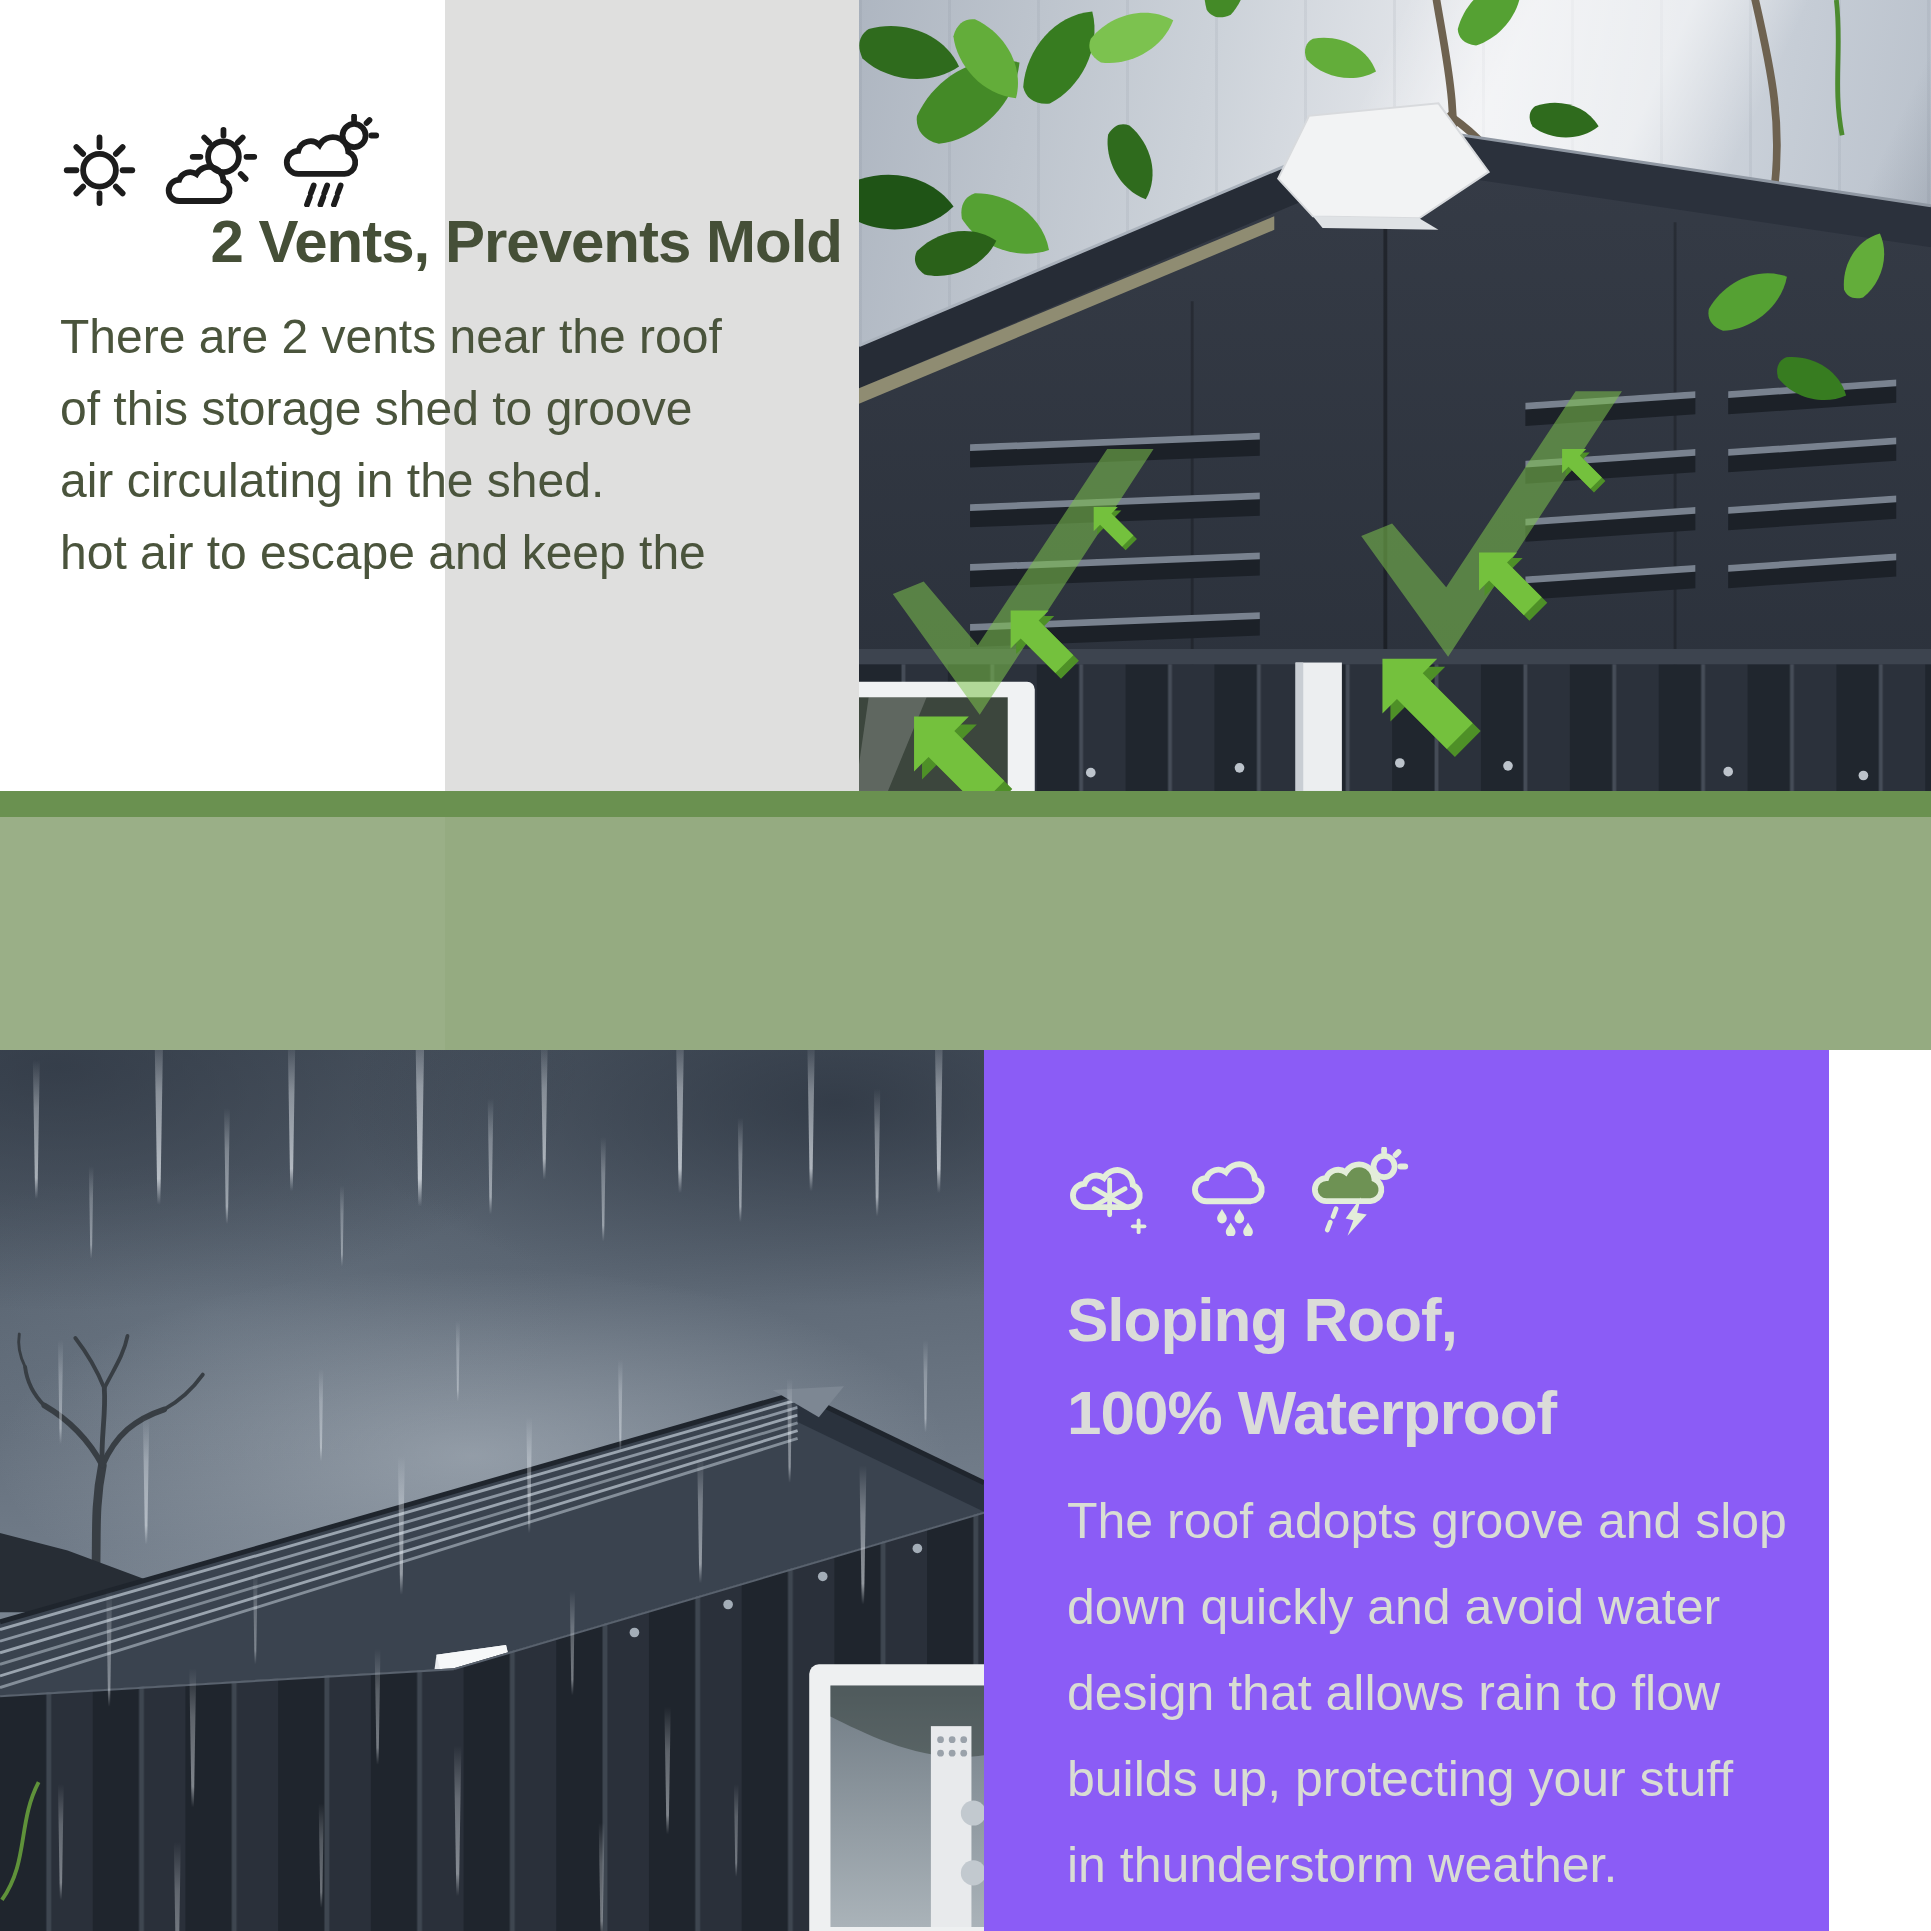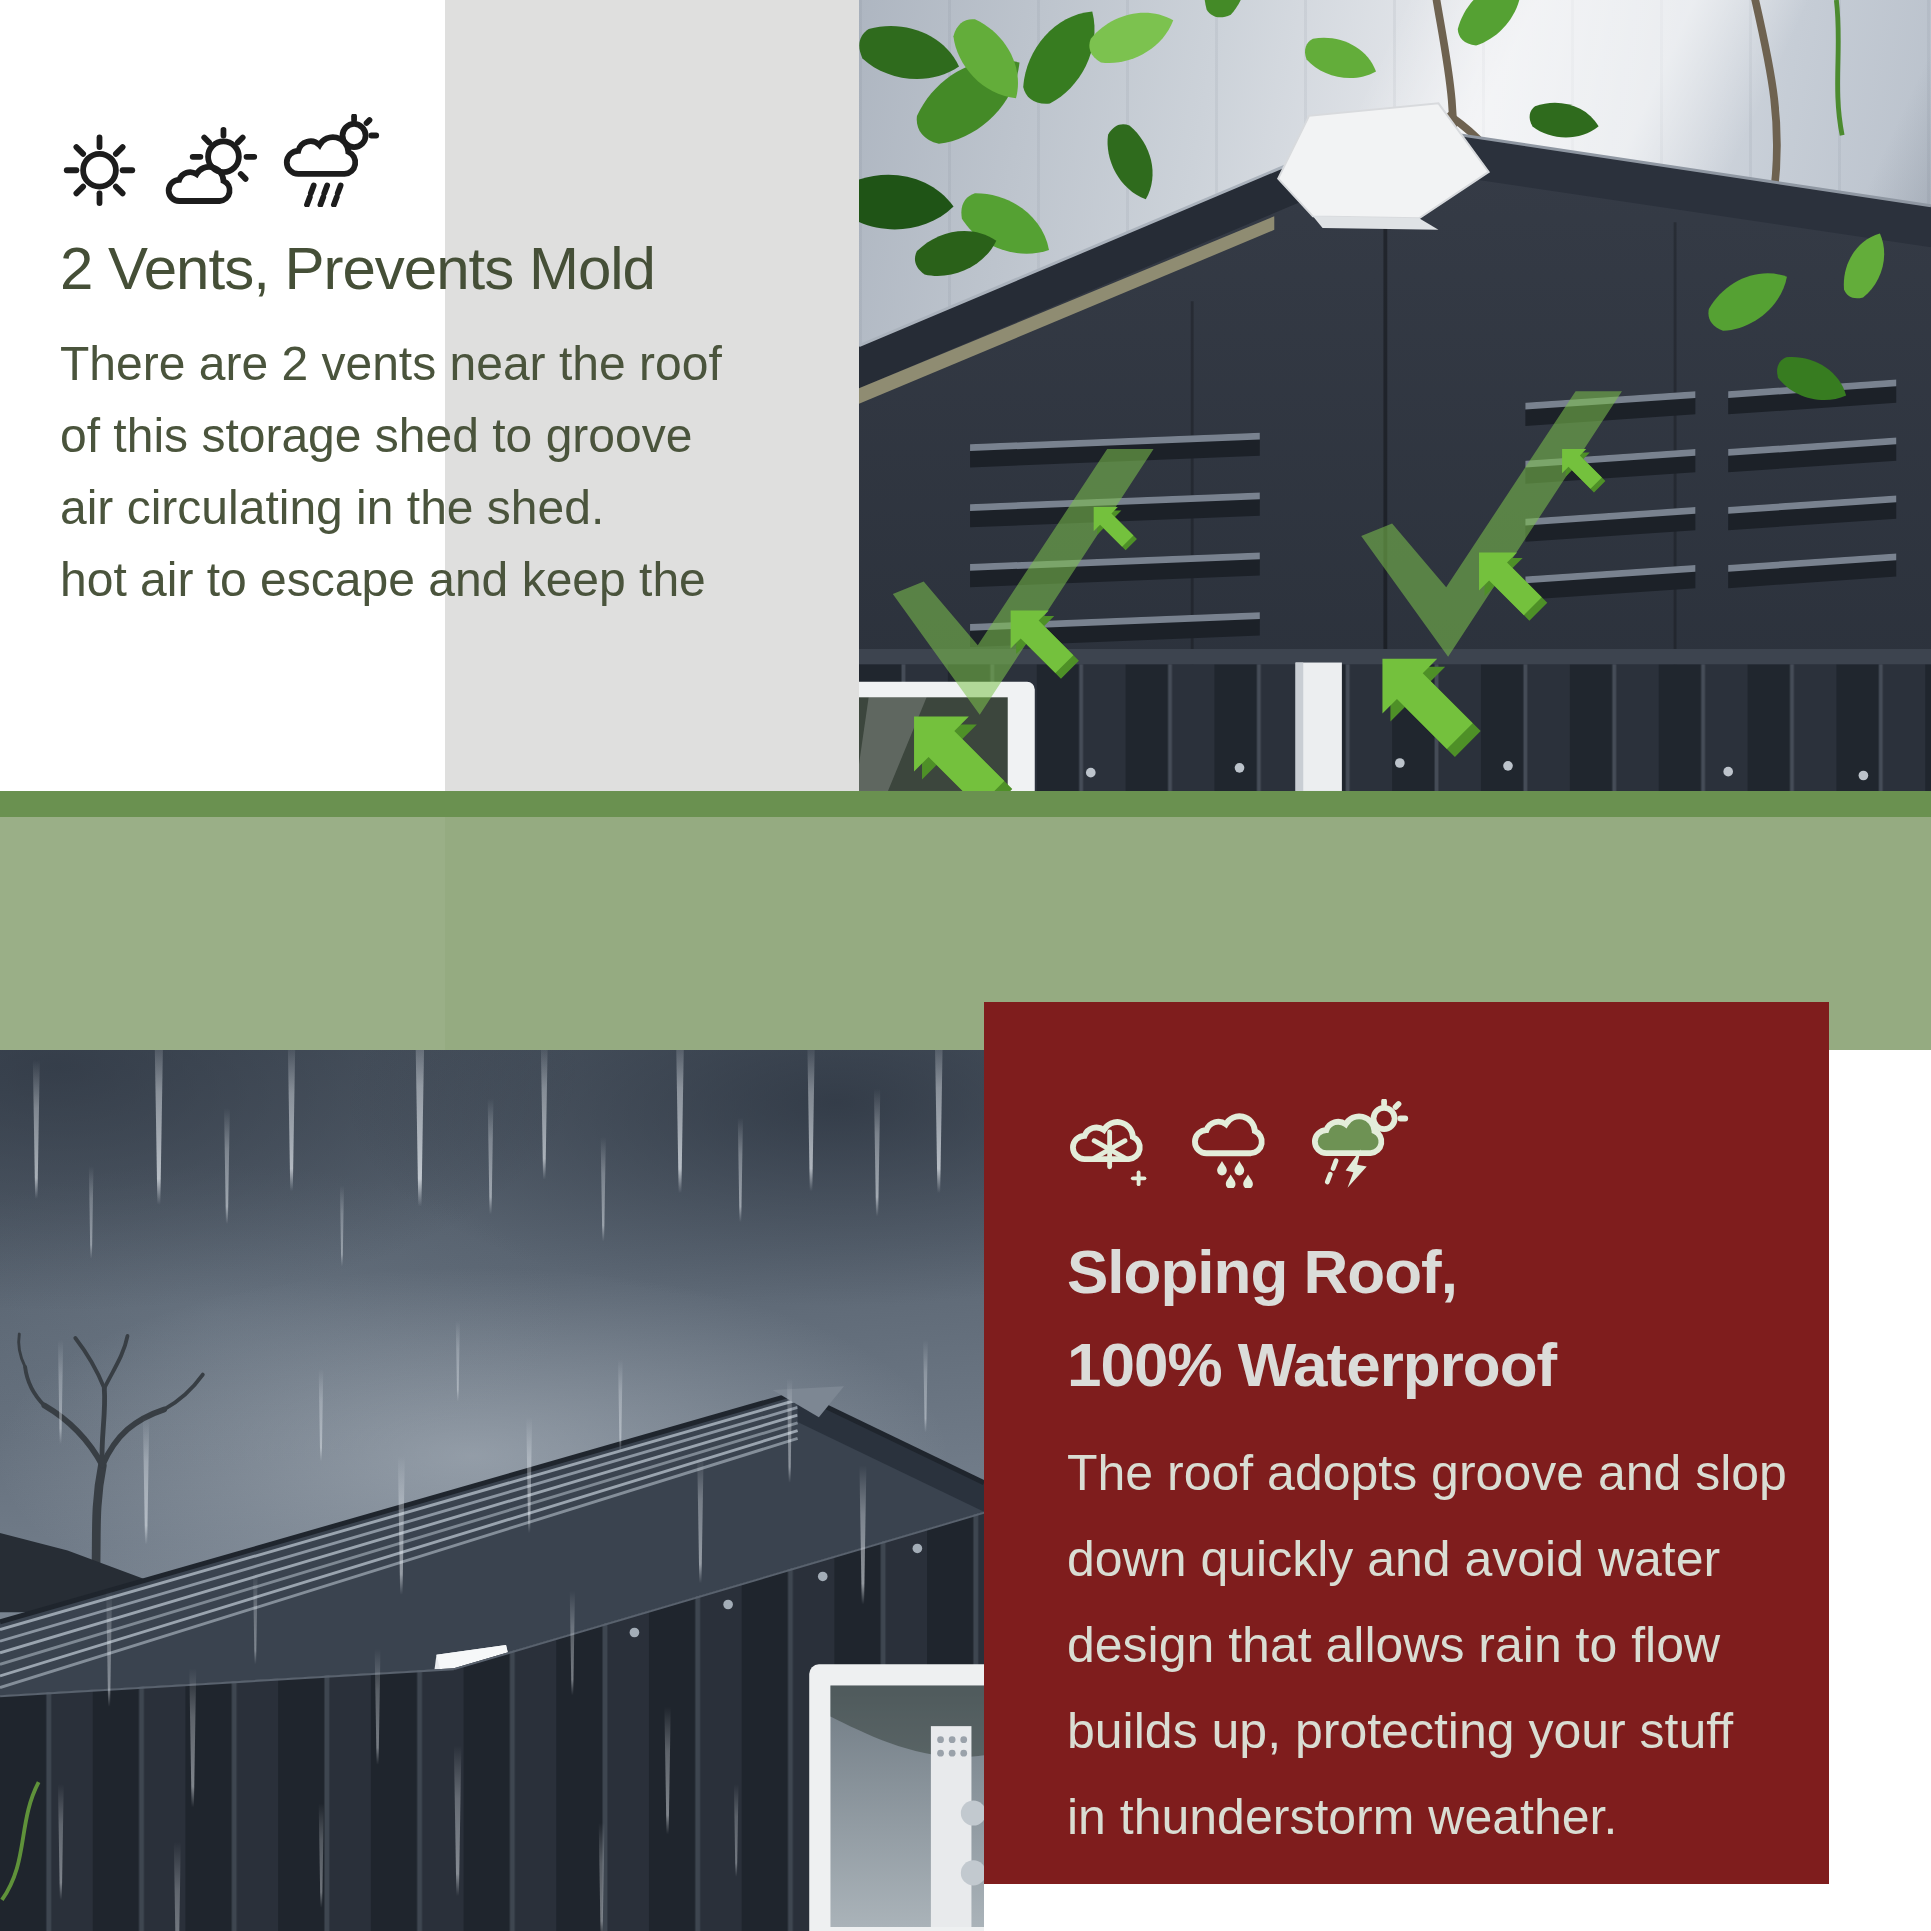--- a/index.html
+++ b/index.html
@@ -13,40 +13,40 @@
   .top-photo{left:859px;top:0;width:1072px;height:791px;overflow:hidden;
     background:
       linear-gradient(295deg, rgba(70,80,95,.30) 0 14%, rgba(70,80,95,0) 24%),
       linear-gradient(115deg, rgba(255,255,255,0) 38%, rgba(255,255,255,.55) 47% 58%, rgba(255,255,255,0) 66%),
       repeating-linear-gradient(90deg, rgba(70,80,95,.07) 0 2.9px, rgba(0,0,0,0) 2.9px 89px),
       linear-gradient(100deg,#aeb6c1 0%,#ccd2d9 30%,#e7e9ed 52%,#c6cdd6 78%,#b2bac5 100%);}
   .top-photo svg{position:absolute;left:0;top:0;}
 
   .top-text{left:60px;top:114px;width:782px;}
   .icon-row{display:flex;gap:21px;align-items:flex-end;height:93px;}
-  .top-heading{margin-top:27px;font-size:60px;font-weight:400;color:#454f37;letter-spacing:-1px;}
+  .top-heading{font-size:60px;font-weight:700;color:#454f37;letter-spacing:-1px;text-align:right;}
   .top-body{margin-top:25px;}
   .top-body .bl{font-size:48px;line-height:72px;color:#4a543c;}
 
   
   .band-dark{left:0;top:791px;width:1931px;height:26px;background:#6a9150;}
   .band-light{left:0;top:817px;width:1931px;height:233px;background:#95ab81;}
   .band-light-tint{left:0;top:817px;width:445px;height:233px;background:rgba(255,255,255,.05);}
 
   
   .bottom-photo{left:0;top:1050px;width:984px;height:882px;overflow:hidden;
     background:
       radial-gradient(792px 328px at 85% 6%, rgba(36,44,56,.65), rgba(36,44,56,0) 62%),
       radial-gradient(869px 406px at 6% 2%, rgba(42,50,62,.65), rgba(42,50,62,0) 60%),
       radial-gradient(734px 290px at 48% 46%, rgba(196,204,212,.45), rgba(196,204,212,0) 65%),
       radial-gradient(579px 251px at 22% 30%, rgba(120,132,145,.35), rgba(120,132,145,0) 60%),
       linear-gradient(175deg,#49535f 0%,#5b6673 28%,#707b88 52%,#87919c 68%,#8e97a2 100%);}
   .bottom-photo svg{position:absolute;left:0;top:0;}
 
-  .green-panel{left:984px;top:1002px;width:845px;height:882px;background:#7f1d1d;}
+  .green-panel{left:984px;top:1050px;width:845px;height:882px;background:#8b5cf6;}
   .panel-inner{position:absolute;left:83px;top:101px;width:816px;}
   .panel-icons{display:flex;gap:29px;align-items:flex-end;height:85px;}
   .panel-heading{margin-top:37px;font-size:62px;font-weight:700;color:#dbdcd9;line-height:93px;letter-spacing:-1px;}
   .panel-heading .h2line{text-align:left;}
   .panel-body{margin-top:19.3px;}
   .panel-body .bl{font-size:50px;line-height:86px;color:#d9ddd3;}
 
   .icon-row svg, .panel-icons svg{display:block;}
 </style>
 </head>

